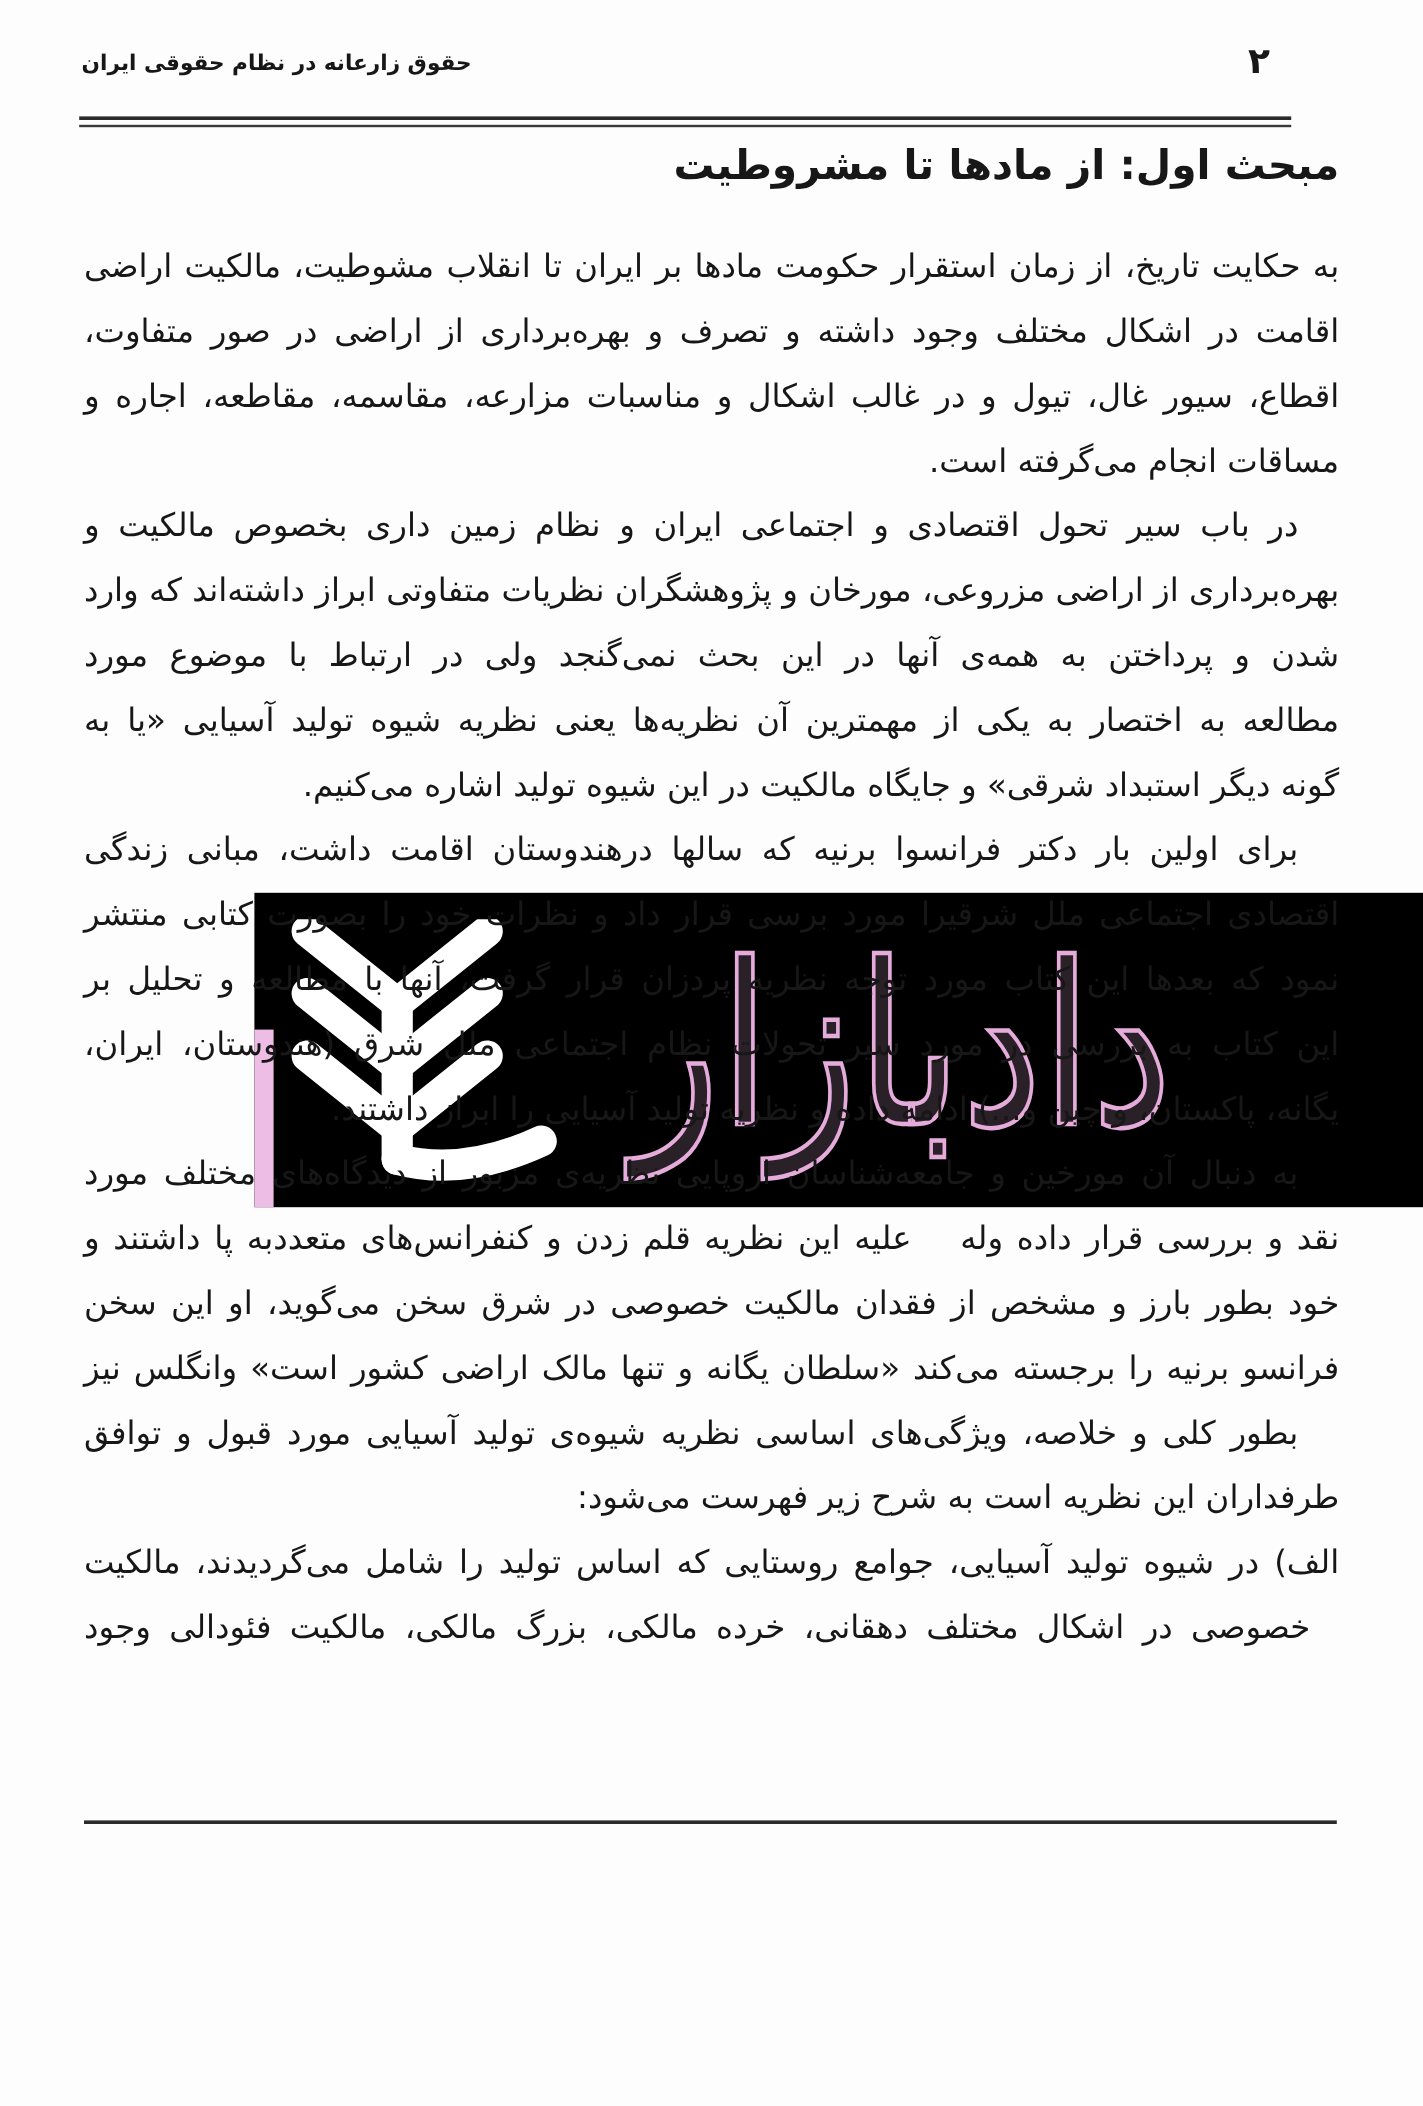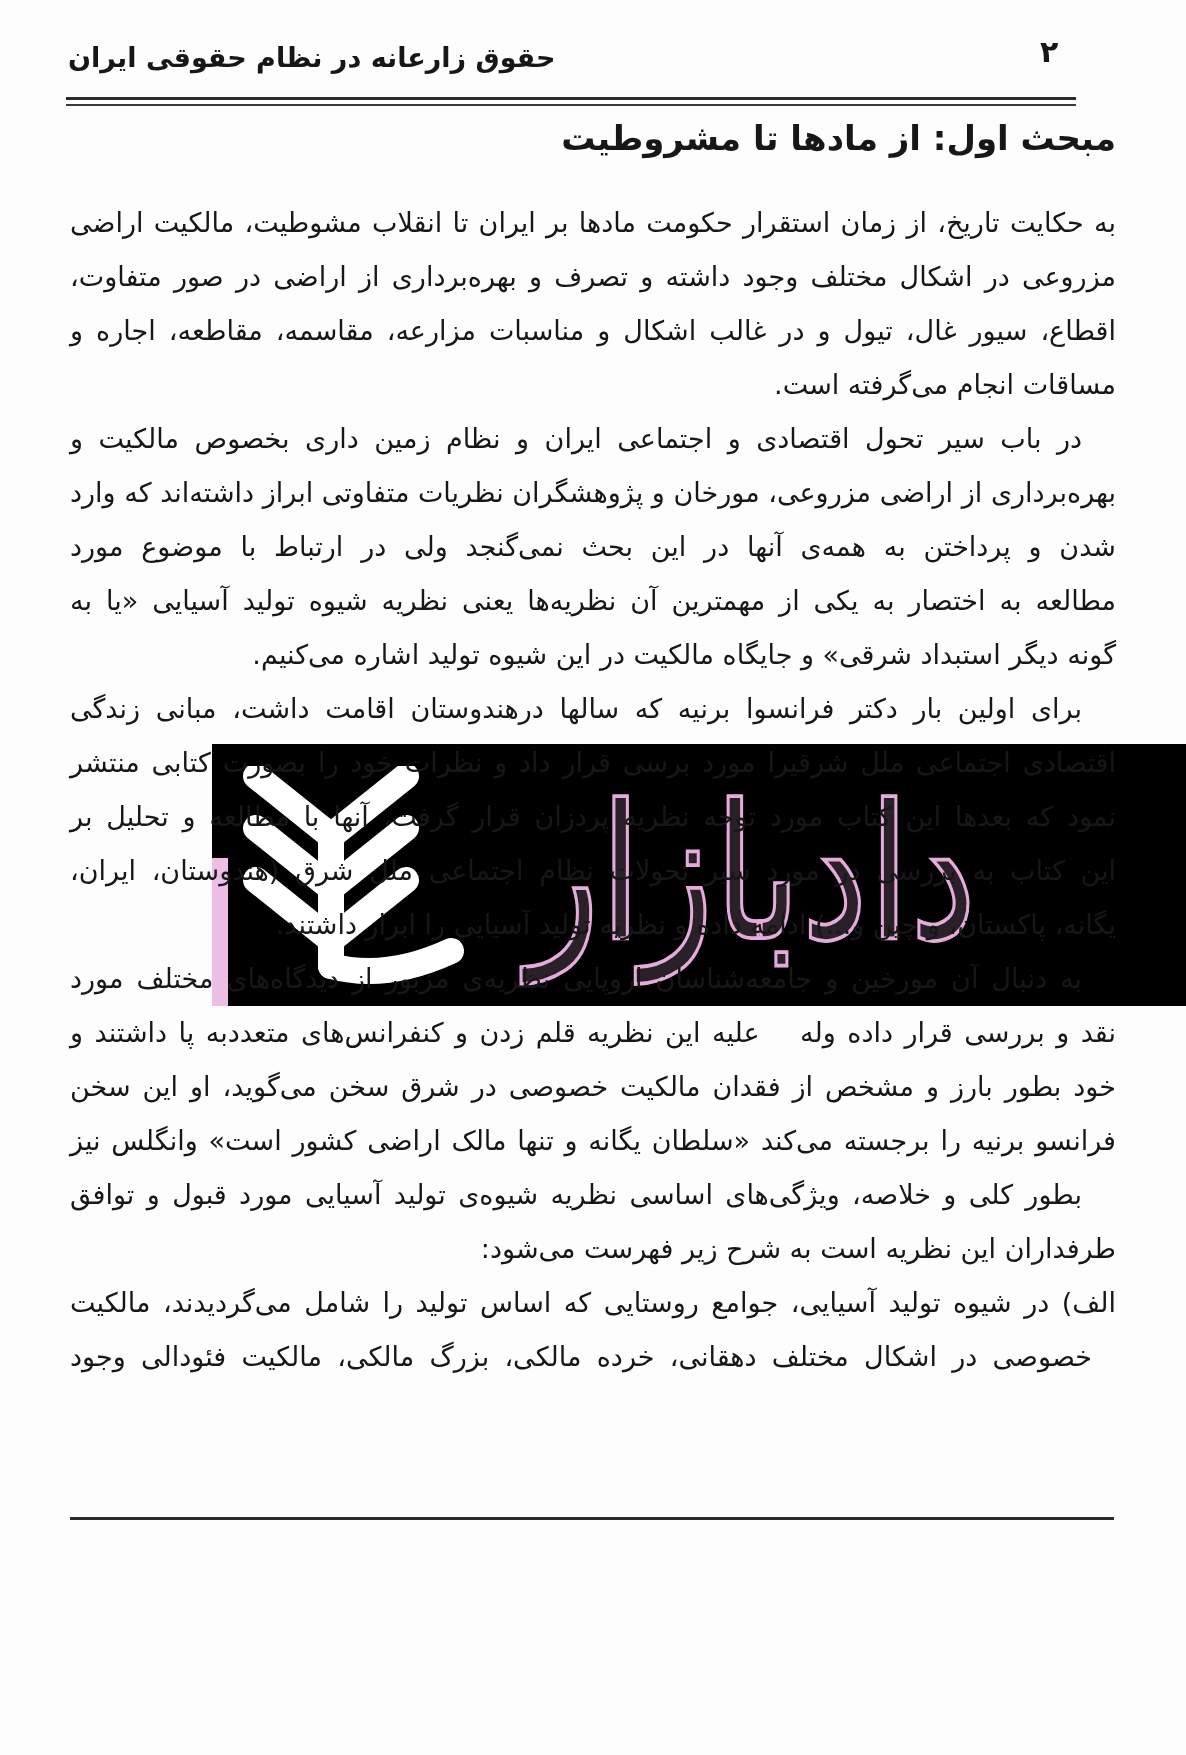--- a/index.html
+++ b/index.html
@@ -11,21 +11,21 @@
     font-family:"DejaVu Sans", sans-serif;
     color:#171717;
     direction:rtl;
     overflow:hidden;
   }
   .page > *{position:absolute;z-index:1;}
 
   
   .book-title{
     left:68px;top:42px;
-    font-size:27px;font-weight:bold;
+    font-size:18px;font-weight:bold;
     white-space:nowrap;
     letter-spacing:0;
   }
   .page-number{
     left:1040px;top:34px;
     font-size:30px;font-weight:bold;
   }
   .header-rule{
     left:66px;top:97px;width:1010px;height:4px;
     border-top:3px solid #2b2b2b;
@@ -116,21 +116,21 @@
   </div>
 
   <div class="book-title">حقوق زارعانه در نظام حقوقی ایران</div>
   <div class="page-number">۲</div>
   <div class="header-rule"></div>
 
   <div class="section-heading">مبحث اول: از مادها تا مشروطیت</div>
 
   <div class="body-text">
       <div class="line full">به حکایت تاریخ، از زمان استقرار حکومت مادها بر ایران تا انقلاب مشوطیت، مالکیت اراضی</div>
-      <div class="line full">مزروعی در اشکال مختلف وجود داشته و تصرف و بهره‌برداری از اراضی در صور متفاوت،</div>
+      <div class="line full">اقامت در اشکال مختلف وجود داشته و تصرف و بهره‌برداری از اراضی در صور متفاوت،</div>
       <div class="line full">اقطاع، سیور غال، تیول و در غالب اشکال و مناسبات مزارعه، مقاسمه، مقاطعه، اجاره و</div>
       <div class="line end">مساقات انجام می‌گرفته است.</div>
       <div class="line full indent">در باب سیر تحول اقتصادی و اجتماعی ایران و نظام زمین داری بخصوص مالکیت و</div>
       <div class="line full">بهره‌برداری از اراضی مزروعی، مورخان و پژوهشگران نظریات متفاوتی ابراز داشته‌اند که وارد</div>
       <div class="line full">شدن و پرداختن به همه‌ی آنها در این بحث نمی‌گنجد ولی در ارتباط با موضوع مورد</div>
       <div class="line full">مطالعه به اختصار به یکی از مهمترین آن نظریه‌ها یعنی نظریه شیوه تولید آسیایی «یا به</div>
       <div class="line end">گونه دیگر استبداد شرقی» و جایگاه مالکیت در این شیوه تولید اشاره می‌کنیم.</div>
       <div class="line full indent">برای اولین بار دکتر فرانسوا برنیه که سالها درهندوستان اقامت داشت، مبانی زندگی</div>
       <div class="line full">اقتصادی اجتماعی ملل شرقیرا مورد برسی قرار داد و نظرات خود را بصورت کتابی منتشر</div>
       <div class="line full">نمود که بعدها این کتاب مورد توجه نظریه پردزان قرار گرفت، آنها با مطالعه و تحلیل بر</div>

